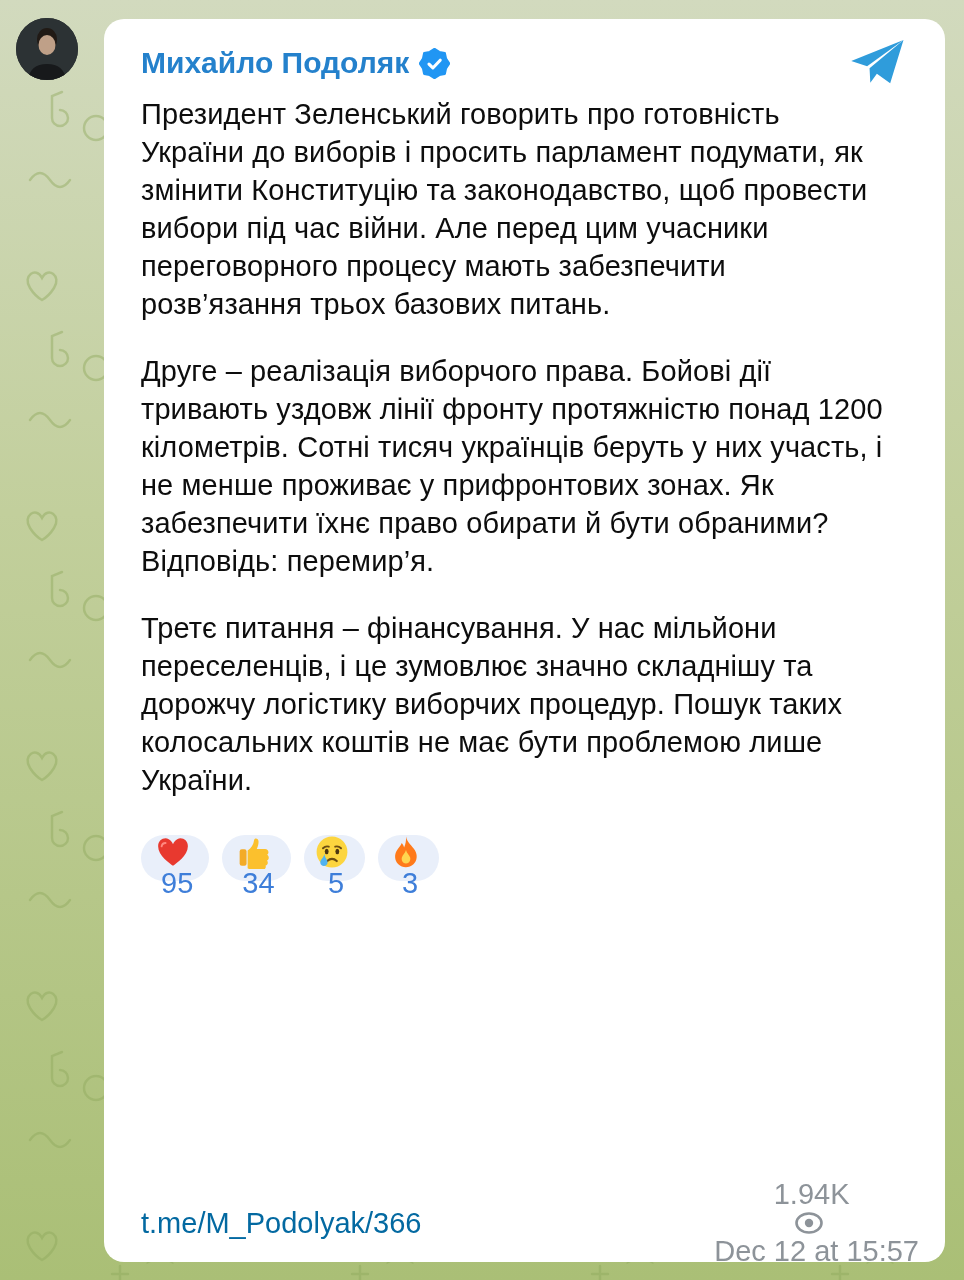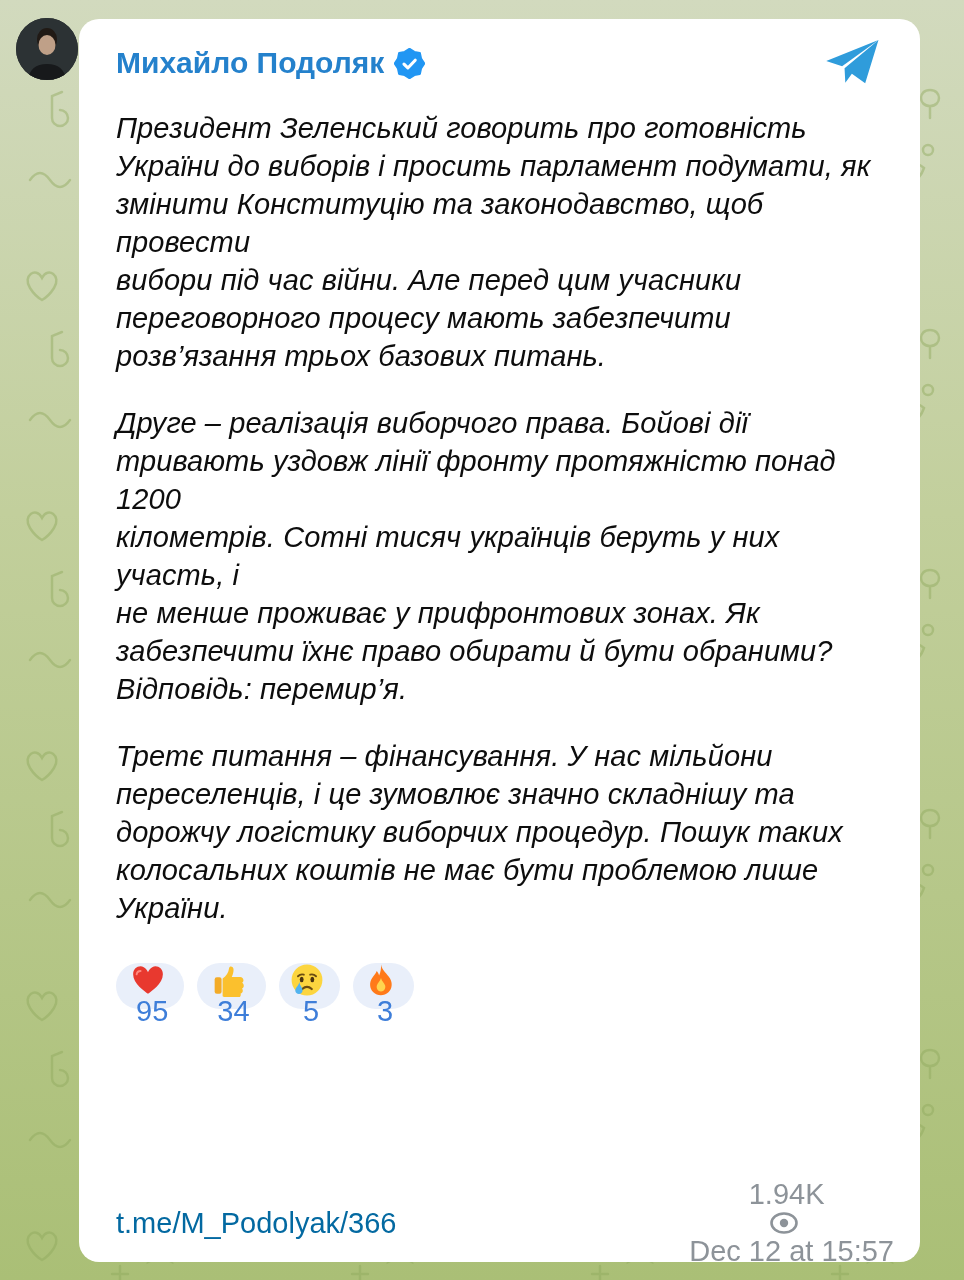--- a/index.html
+++ b/index.html
@@ -15,33 +15,33 @@
     opacity: 0.45; pointer-events: none;
   }
   .avatar {
     position: absolute; left: 16px; top: 18px;
     width: 62px; height: 62px; border-radius: 50%;
     overflow: hidden; cursor: pointer;
     background: radial-gradient(circle at 50% 35%, #3d4446 0%, #23282a 70%, #181b1d 100%);
   }
   .avatar svg { display: block; width: 100%; height: 100%; }
   .bubble {
-    position: absolute; left: 79px; top: 19px;
+    position: absolute; left: 104px; top: 19px;
     width: 841px; height: 1243px;
     background: #ffffff; border-radius: 20px;
     padding: 26px 26px 20px 37px;
   }
   .header { display: flex; align-items: center; height: 36px; }
   .channel-name {
     color: #2481cc; font-size: 30px; font-weight: bold;
     line-height: 36px; cursor: pointer;
   }
   .badge { margin-left: 10px; width: 31px; height: 31px; display: inline-flex; }
   .plane { margin-left: auto; margin-right: 14px; width: 55px; height: 48px; display: inline-flex; cursor: pointer; }
-  .message-body { margin-top: 28px; font-style: italic; }
+  .message-body { margin-top: 14px; }
   .message-body p {
     font-size: 29px; line-height: 38px; color: #0d0d0d;
     white-space: pre-line; margin: 0 0 29px 0;
     letter-spacing: 0.1px;
   }
   .message-body p:last-child { margin-bottom: 0; }
   .reactions { margin-top: 36px; display: flex; align-items: center; }
   .reaction-pill {
     display: inline-flex; align-items: center;
     height: 46px; border-radius: 23px;

